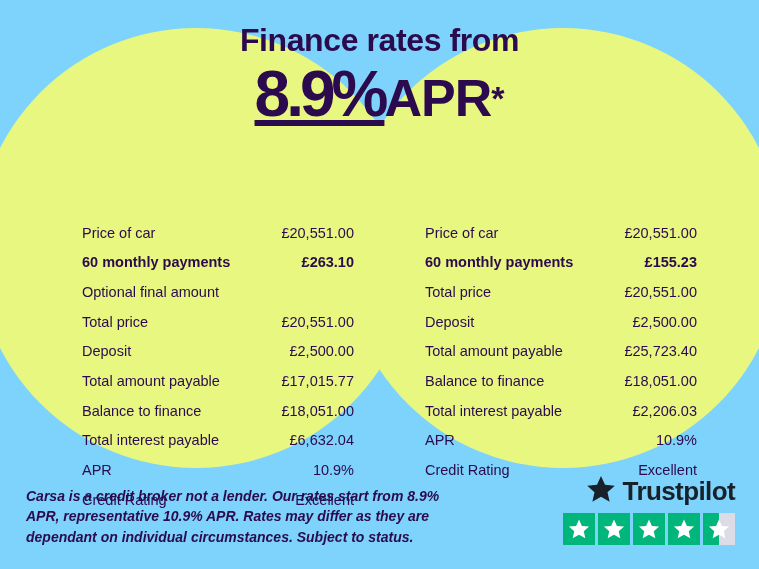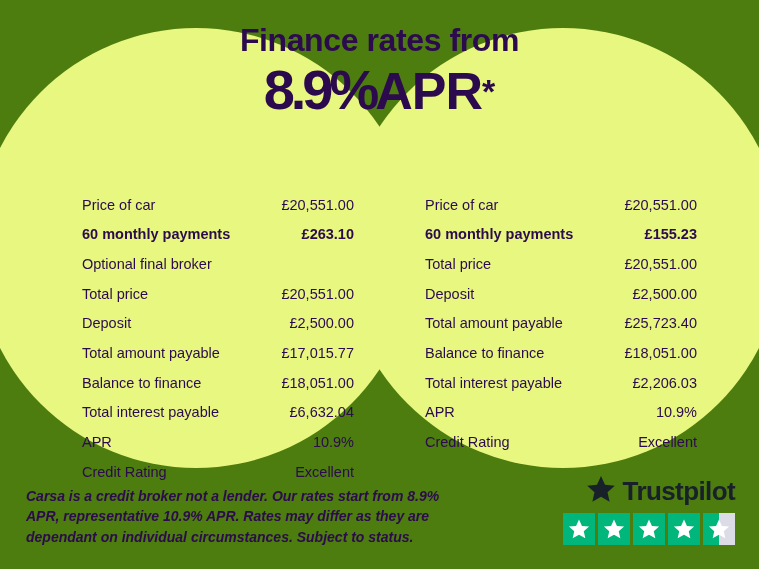--- a/index.html
+++ b/index.html
@@ -10,21 +10,21 @@
     width: 759px;
     height: 569px;
     font-family: "Liberation Sans", sans-serif;
     background: #eef9b4;
     overflow: hidden;
   }
   .stage {
     position: relative;
     width: 759px;
     height: 569px;
-    background: #4d7c0f;
+    background: #7dd3fc;
     overflow: hidden;
   }
   
   .circle {
     position: absolute;
     border-radius: 50%;
     background: #e8f77f;
   }
   .circle-left {
     left: -24px;
@@ -58,25 +58,26 @@
   .rate-row {
     position: absolute;
     top: 62px;
     left: 0;
     width: 759px;
     text-align: center;
     color: #2b0a4d;
     white-space: nowrap;
   }
   .rate-big {
-    font-size: 56px;
+    font-size: 64px;
     font-weight: bold;
     letter-spacing: -4px;
     line-height: 1;
     vertical-align: baseline;
+    text-decoration: underline;
   }
   .rate-apr {
     font-size: 52px;
     font-weight: bold;
     letter-spacing: -1px;
     line-height: 1;
     vertical-align: baseline;
   }
   .rate-star {
     font-size: 34px;
@@ -92,21 +93,21 @@
   .panel-left { left: 82px; width: 272px; }
   .panel-right { left: 425px; width: 272px; }
 
   .panel-title {
     text-align: center;
     font-size: 27px;
     font-weight: bold;
     letter-spacing: -0.2px;
     margin-bottom: 22px;
   }
-  .rows { display: block; }
+  .rows { display: block; margin-top: 28px; }
   .row {
     display: flex;
     justify-content: space-between;
     align-items: baseline;
     font-size: 14.5px;
     line-height: 1;
     padding: 7.6px 0;
   }
   .row .label { text-align: left; }
   .row .value { text-align: left; }
@@ -191,21 +192,21 @@
       <div class="rows">
         <div class="row">
           <span class="label">Price of car</span>
           <span class="value">£20,551.00</span>
         </div>
         <div class="row bold">
           <span class="label">60 monthly payments</span>
           <span class="value">£263.10</span>
         </div>
         <div class="row">
-          <span class="label">Optional final broker</span>
+          <span class="label">Optional final amount</span>
           <span class="value"></span>
         </div>
         <div class="row">
           <span class="label">Total price</span>
           <span class="value">£20,551.00</span>
         </div>
         <div class="row">
           <span class="label">Deposit</span>
           <span class="value">£2,500.00</span>
         </div>

